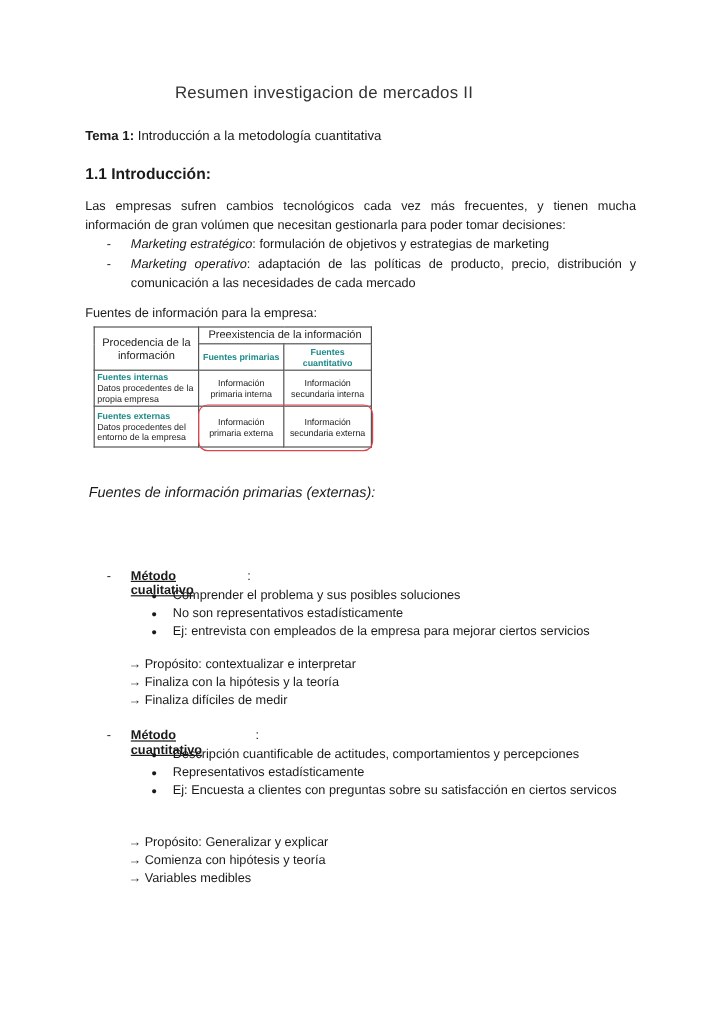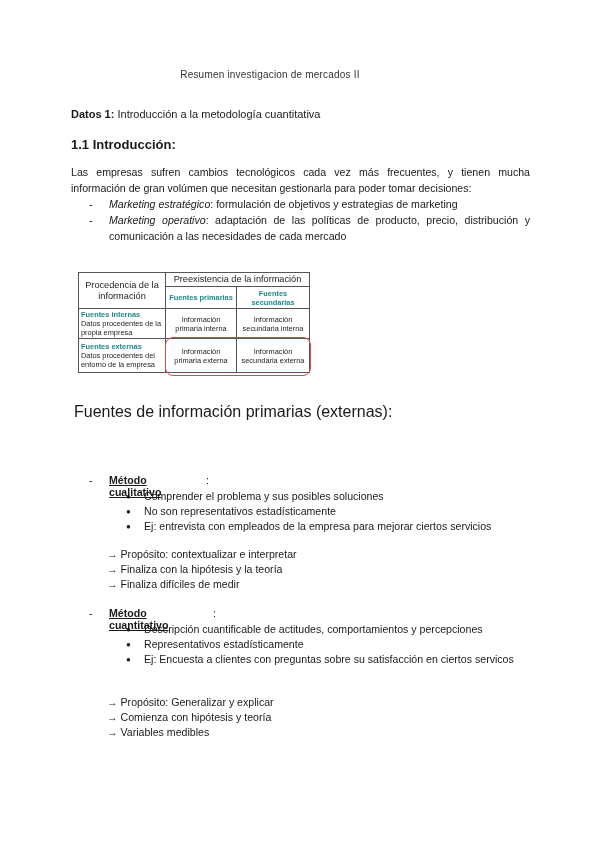--- a/index.html
+++ b/index.html
@@ -3,21 +3,21 @@
   <meta charset="utf-8">
   <style>
     html, body { margin: 0; padding: 0; background: #ffffff; }
     body {
       width: 600px; height: 848px; position: relative; overflow: hidden;
       font-family: "Liberation Sans", "DejaVu Sans", sans-serif;
       color: #1a1a1a; font-size: 10.6px;
     }
     .page { position: absolute; left: 0; top: 0; width: 600px; height: 848px; }
     .abs { position: absolute; white-space: nowrap; }
-    .title { left: 0; width: 540px; top: 69px; text-align: center; font-size: 10px; color: #333; letter-spacing: 0.2px; }
+    .title { left: 0; width: 540px; top: 69px; text-align: center; font-size: 14px; color: #333; letter-spacing: 0.2px; }
     .tema { left: 71px; top: 108px; font-size: 11px; }
     .tema b { font-weight: bold; }
     .h11 { left: 71px; top: 137px; font-size: 13px; font-weight: bold; }
     .para { left: 71px; width: 459px; font-size: 10.6px; line-height: 16px; white-space: normal; text-align: justify; }
     .dash-item { position: absolute; left: 89px; font-size: 10.6px; line-height: 16px; }
     .dash-item .dash { position: absolute; left: 0; top: 0; }
     .dash-item .txt { position: absolute; left: 20px; width: 421px; white-space: normal; text-align: justify; }
     .dash-item i { font-style: italic; }
 
     .fuentes-label { left: 71px; top: 255px; font-size: 10.6px; }
@@ -29,61 +29,62 @@
     }
     table.info td { border: 1px solid #555; padding: 1px 2px; text-align: center; vertical-align: middle; }
     .th-main { font-size: 9.2px; line-height: 11px; }
     .teal { color: #1f8a8a; font-weight: bold; }
     .left-cell { text-align: left !important; }
     .red-box {
       position: absolute; left: 165px; top: 337px; width: 146px; height: 39px;
       border: 1.2px solid #e0444c; border-radius: 8px; box-sizing: border-box;
     }
 
-    .fp-label { left: 74px; top: 403px; font-size: 16px; }
+    .fp-label { left: 74px; top: 403px; font-style: italic; font-size: 12px; }
     .method-head { position: absolute; left: 89px; font-size: 10.6px; }
     .method-head .dash { position: absolute; left: 0; }
     .method-head .lbl { position: absolute; left: 20px; font-weight: bold; text-decoration: underline; }
     .bullet { position: absolute; left: 126px; font-size: 10.6px; line-height: 15px; }
     .bullet .dot { position: absolute; left: 0; top: 0; font-size: 8px; }
     .bullet .txt { position: absolute; left: 18px; width: 379px; white-space: normal; text-align: justify; }
     .arrow-line { position: absolute; left: 107px; font-size: 10.6px; white-space: nowrap; }
   </style>
 </head>
 <body>
 
 <div class="page">
 
   <div class="abs title">Resumen investigacion de mercados II</div>
 
-  <div class="abs tema"><b>Datos 1:</b><span> Introducción a la metodología cuantitativa</span></div>
+  <div class="abs tema"><b>Tema 1:</b><span> Introducción a la metodología cuantitativa</span></div>
 
   <div class="abs h11">1.1 Introducción:</div>
 
   <div class="abs para" style="top:164px;">Las empresas sufren cambios tecnológicos cada vez más frecuentes, y tienen mucha información de gran volúmen que necesitan gestionarla para poder tomar decisiones:</div>
 
   <div class="dash-item" style="top:196px;">
     <span class="dash">-</span>
     <span class="txt"><i>Marketing estratégico</i><span>: formulación de objetivos y estrategias de marketing</span></span>
   </div>
   <div class="dash-item" style="top:212px;">
     <span class="dash">-</span>
     <span class="txt"><i>Marketing operativo</i><span>: adaptación de las políticas de producto, precio, distribución y comunicación a las necesidades de cada mercado</span></span>
   </div>
 
+  <div class="abs fuentes-label">Fuentes de información para la empresa:</div>
 
   <table class="info">
     <tbody>
         <tr style="height:14px;">
       <td rowspan="2" class="th-main" style="width:82px;">Procedencia de la información</td>
       <td colspan="2" class="th-main">Preexistencia de la información</td>
     </tr>
     <tr style="height:22px;">
       <td class="teal" style="width:66px;">Fuentes primarias</td>
-      <td class="teal">Fuentes secundarias</td>
+      <td class="teal">Fuentes cuantitativo</td>
     </tr>
     <tr style="height:30px;">
       <td class="left-cell">
         <div class="teal">Fuentes internas</div>
         <div>Datos procedentes de la propia empresa</div>
       </td>
       <td>Información primaria interna</td>
       <td>Información secundaria interna</td>
     </tr>
     <tr style="height:34px;">

